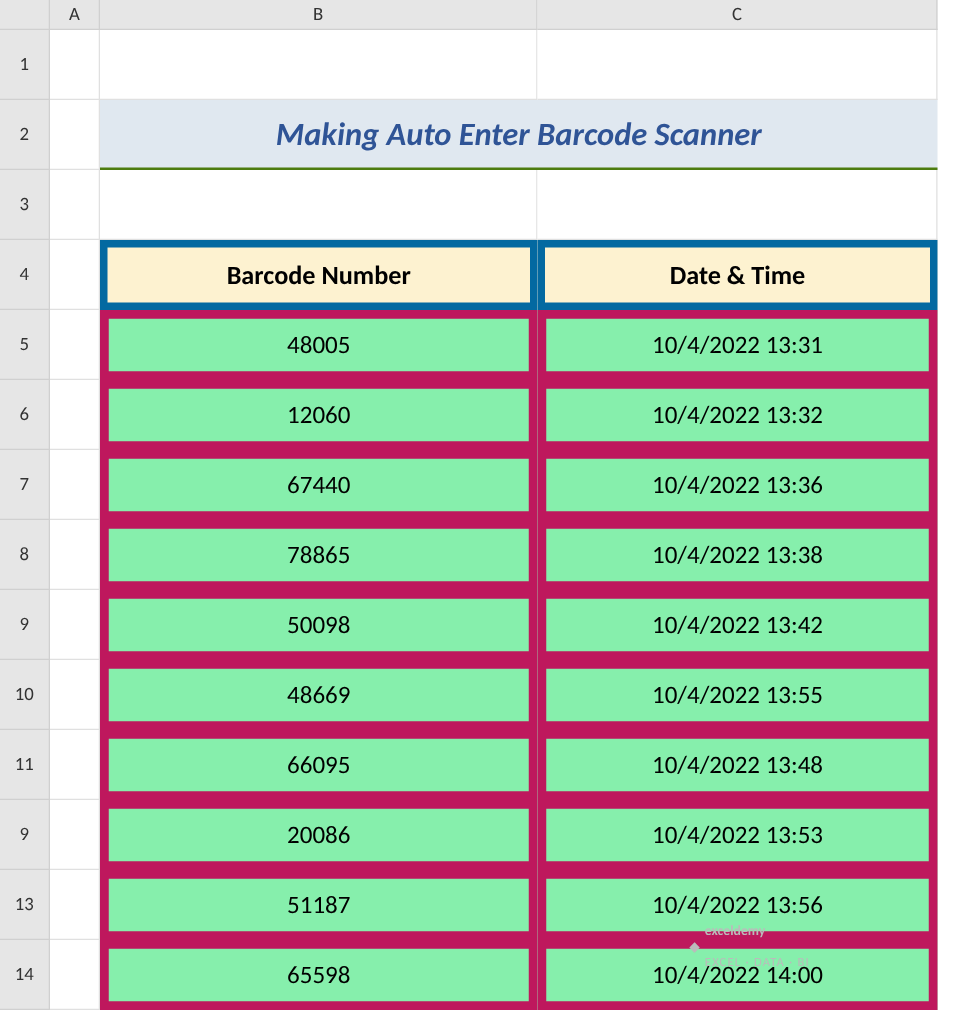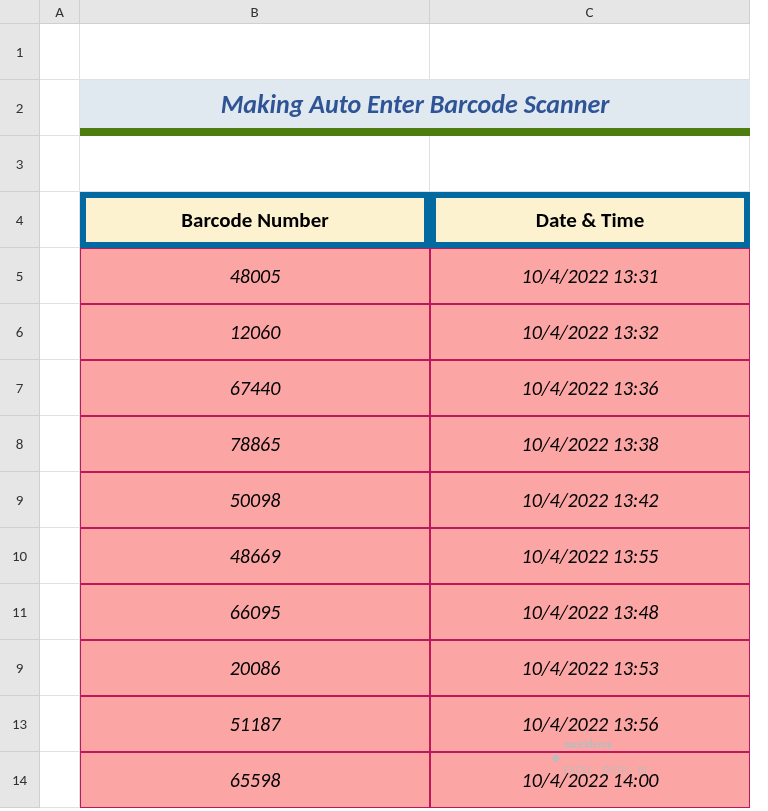--- a/index.html
+++ b/index.html
@@ -49,46 +49,45 @@
       border-right: 1px solid #e0e0e0;
       border-bottom: 1px solid #e0e0e0;
       display: flex;
       align-items: center;
       justify-content: center;
       background: #fff;
     }
     .title-cell {
       grid-column: 3 / 5;
       background: #e0e8f0;
-      border-bottom: 8px solid #4d7c0f;
+      border-bottom: 2px solid #4d7c0f;
       display: flex;
       align-items: center;
       justify-content: center;
       font-size: 26px;
       font-weight: bold;
       color: #2f5496;
       font-style: italic;
     }
     .table-header {
       background: #fdf2d0;
       border: 6px solid #0369a1;
       font-weight: bold;
       font-size: 21px;
       display: flex;
       align-items: center;
       justify-content: center;
     }
     .table-cell {
-      border: 1px solid #be185d;
+      border: 7px solid #be185d;
       font-size: 20px;
       display: flex;
       align-items: center;
       justify-content: center;
-      background: #fca5a5;
-      font-style: italic;
+      background: #86efac;
     }
     .watermark {
       position: absolute;
       bottom: 35px;
       right: 120px;
       font-size: 11px;
       color: #bbb;
       display: flex;
       align-items: center;
       gap: 4px;

